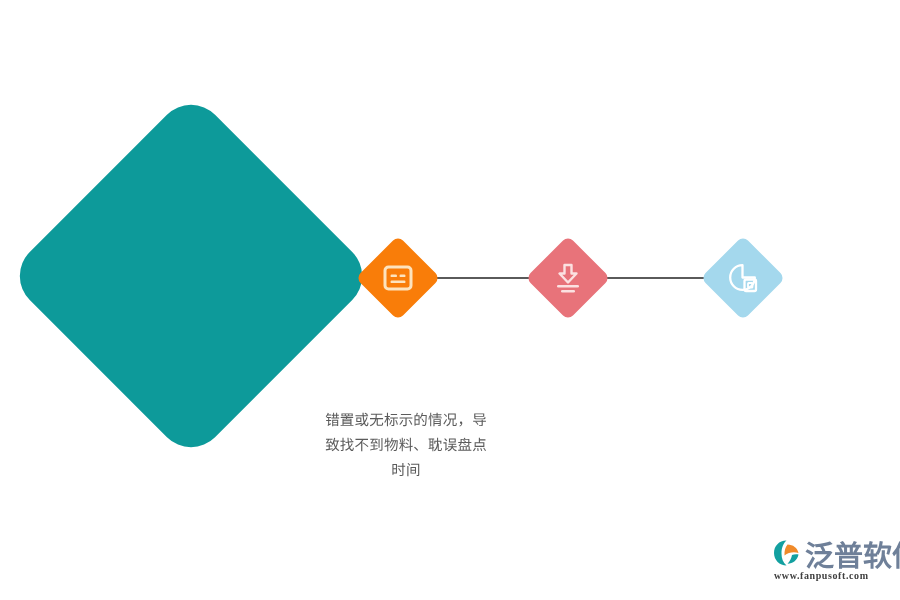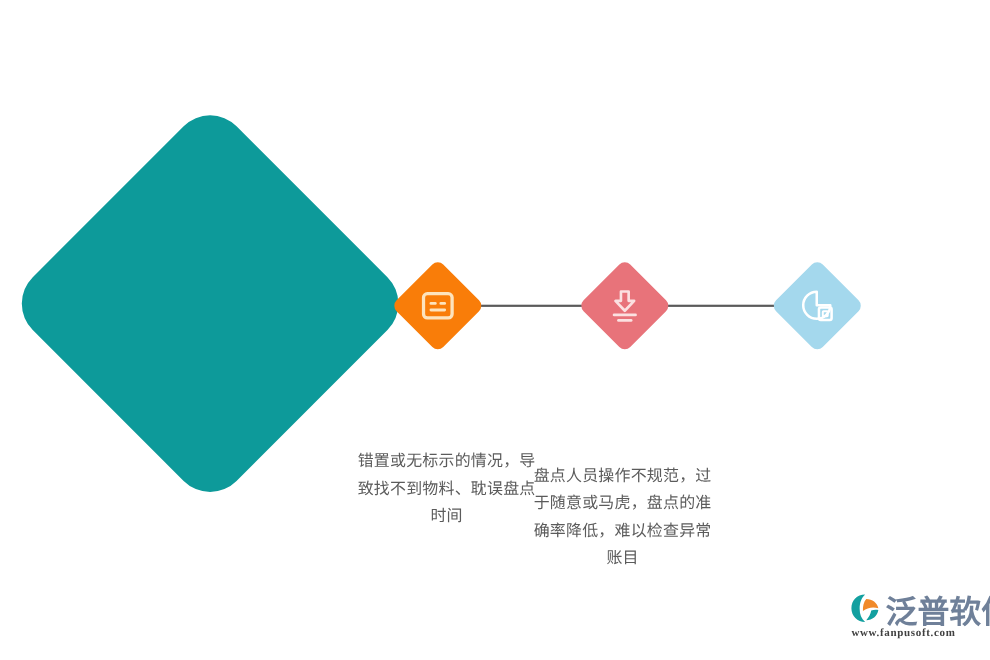--- a/index.html
+++ b/index.html
@@ -147,21 +147,20 @@
     <span class="ico">
       <svg width="32" height="32" viewBox="0 0 32 32" fill="none" xmlns="http://www.w3.org/2000/svg">
         <path d="M15.5 3.2 A12.3 12.3 0 1 0 27.8 15.5 H15.5 Z" stroke="#ffffff" stroke-width="2.3" stroke-linejoin="round" fill="none"></path>
         <rect x="17.5" y="17.5" width="11.5" height="11.5" rx="1.6" stroke="#ffffff" stroke-width="2.3" fill="none"></rect>
         <rect x="21" y="21" width="4.5" height="4.5" rx="0.6" stroke="#ffffff" stroke-width="1.8" fill="none"></rect>
       </svg>
     </span>
   </div>
 
   <div class="caption caption-1">错置或无标示的情况，导致找不到物料、耽误盘点时间</div>
-  <div class="caption caption-2">盘点人员操作不规范，过于随意或马虎，盘点的准确率降低，难以检查异常账目</div>
 
   <div class="logo">
     <div class="logo-row">
       <span class="logo-mark">
         <svg width="30" height="30" viewBox="0 0 30 30" xmlns="http://www.w3.org/2000/svg">
           <path d="M14.5 2.5 C7 2.5 2 8 2 15 C2 22 7.5 27.5 14.5 27.5 C11 24.5 9.5 20.5 9.5 15.5 C9.5 9.5 11.5 5 14.5 2.5 Z" fill="#13a0a0"></path>
           <path d="M15.5 6.5 C21 6.5 25.5 10 26.5 15 C21.5 13.5 16.5 14.5 12.5 17.5 C12.2 13 13.3 9 15.5 6.5 Z" fill="#f08a2a"></path>
           <path d="M26.5 16.5 C25.5 22 21 25.8 15.5 25.8 C18 23 19.5 20 20 17 C22 16.2 24.3 16 26.5 16.5 Z" fill="#13a0a0"></path>
         </svg>
       </span>

